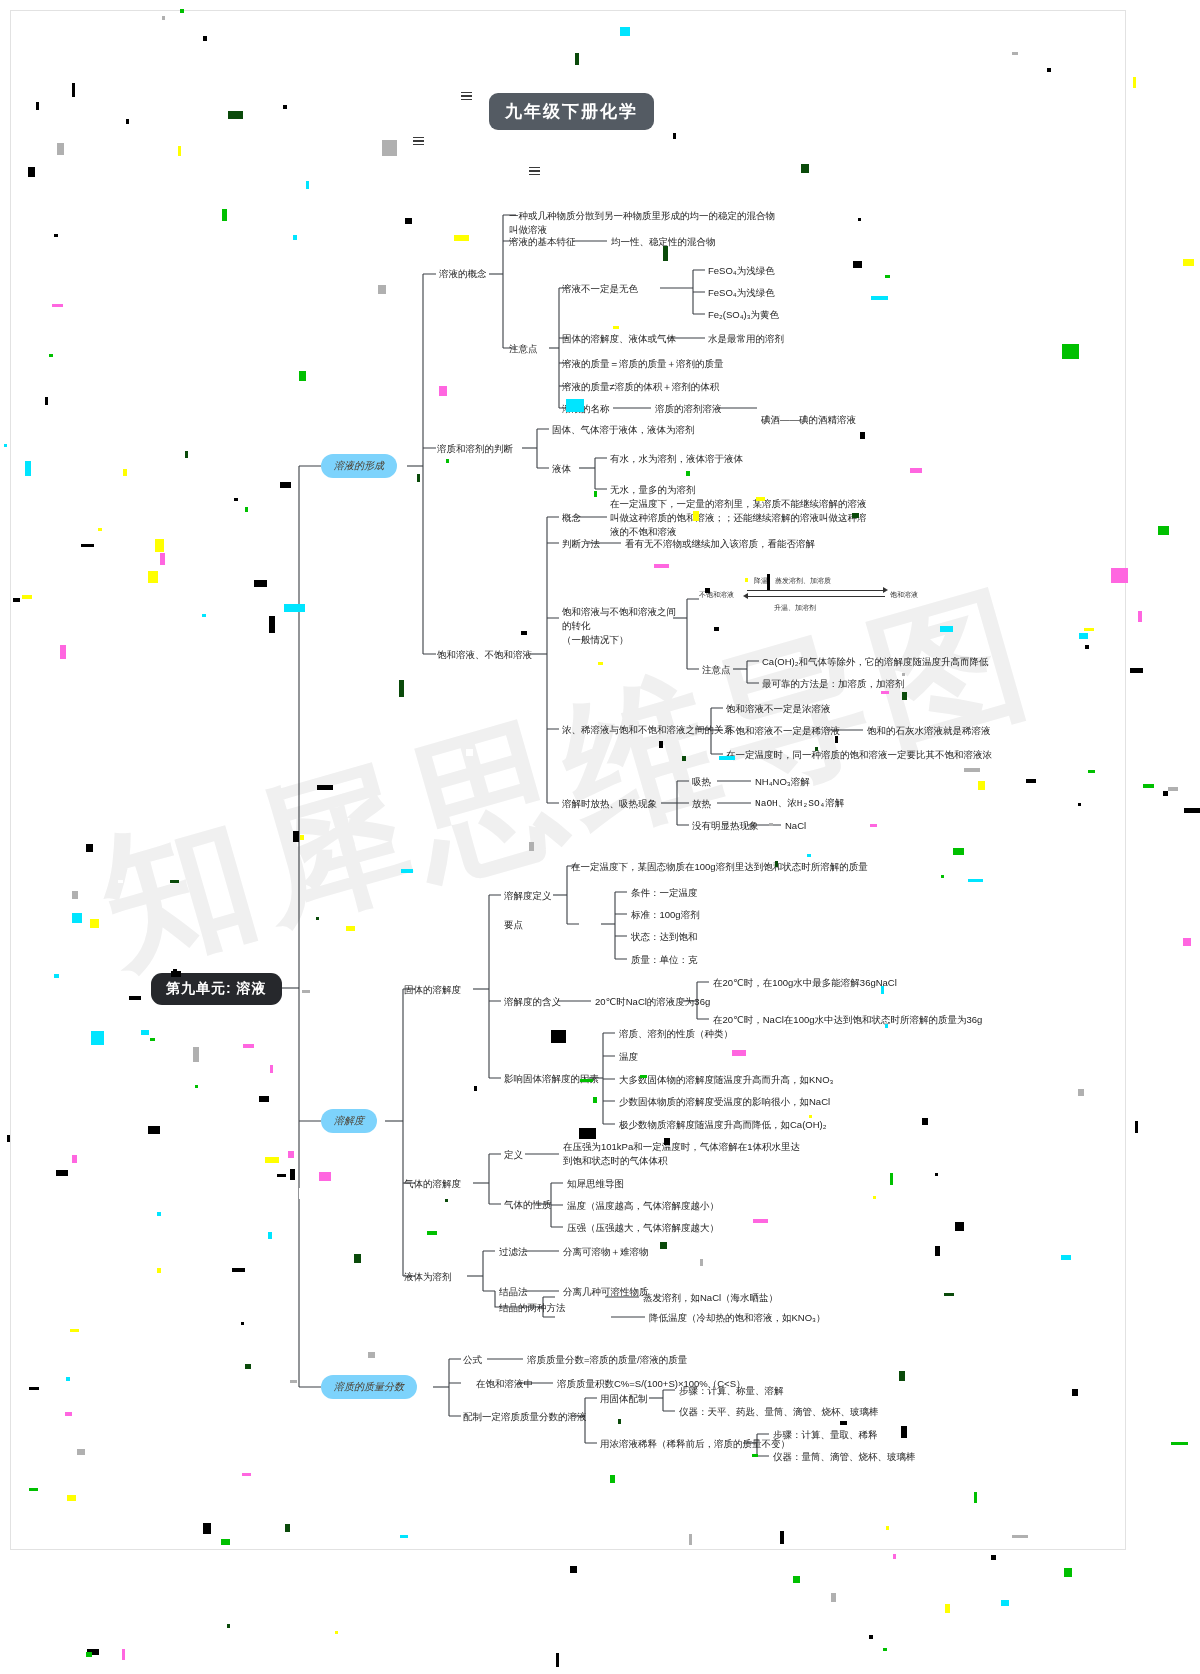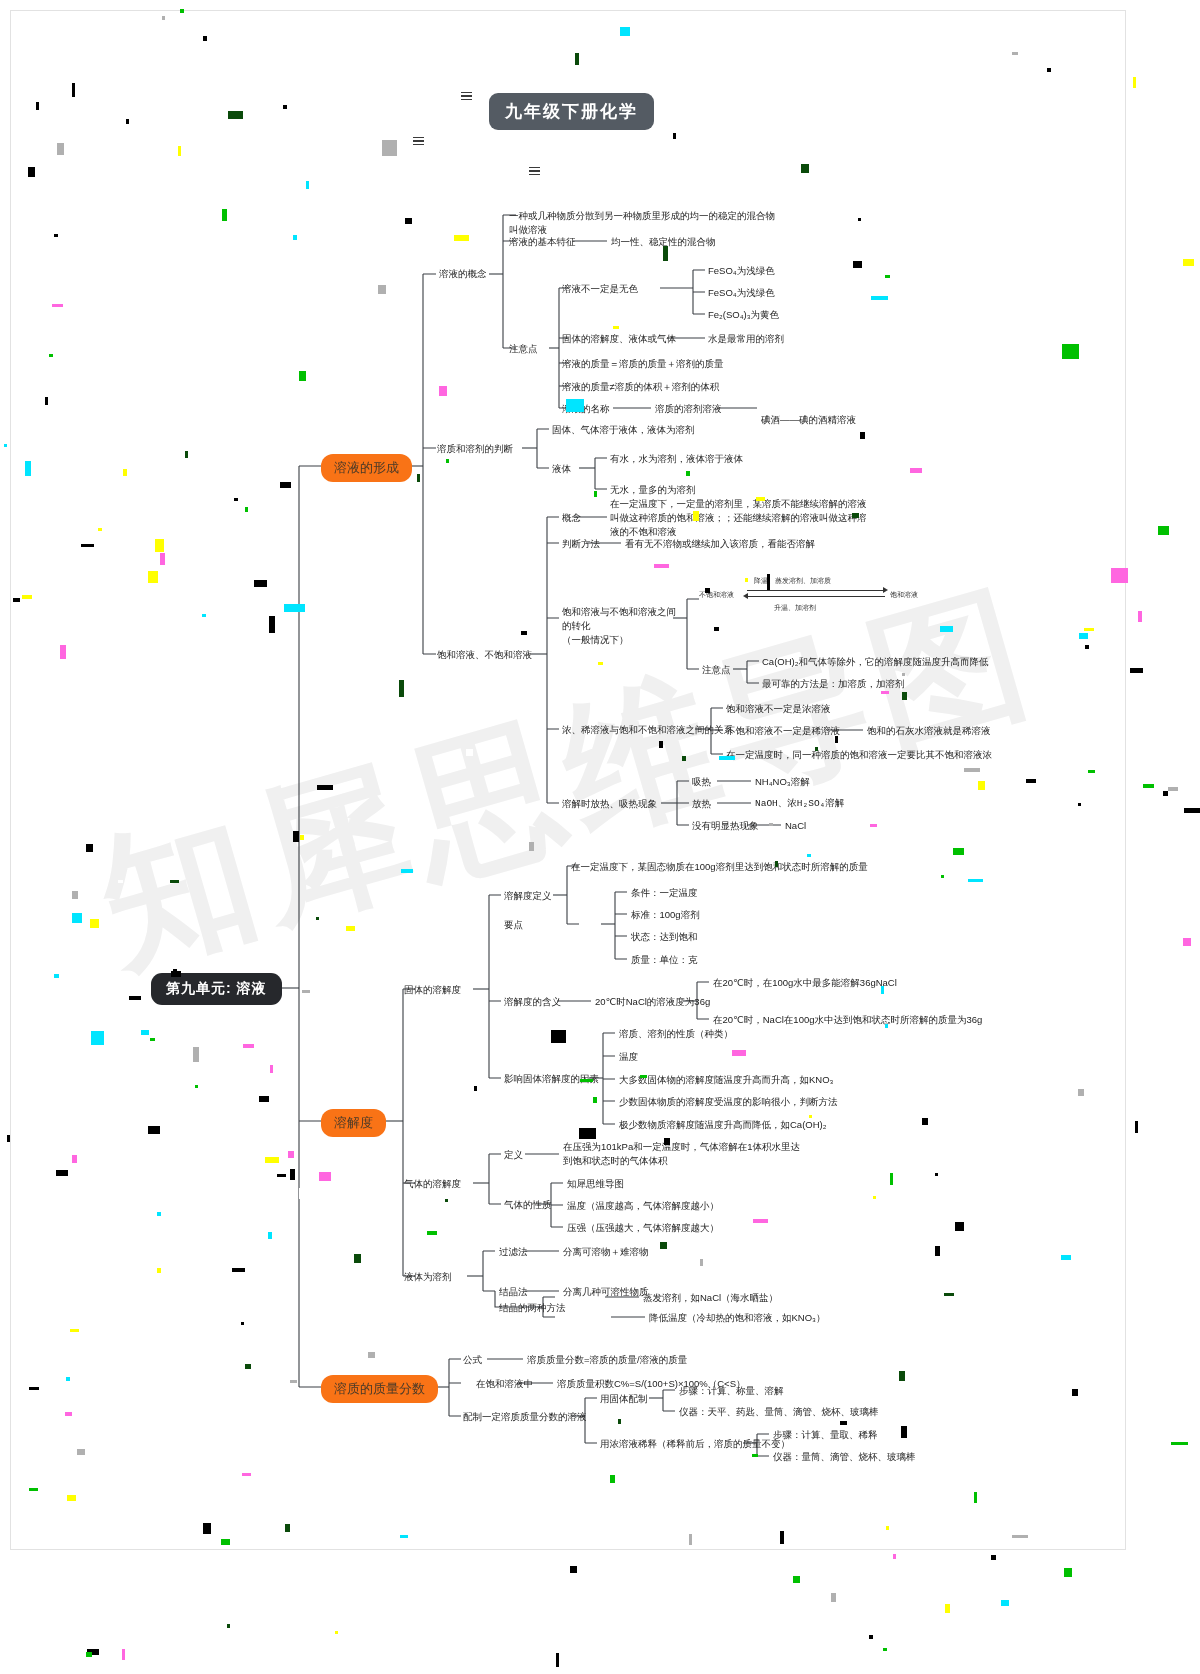--- a/index.html
+++ b/index.html
@@ -52,23 +52,23 @@
     font-size:17px; font-weight:bold; letter-spacing:2px;
     white-space:nowrap;
   }
   .root-node {
     position:absolute; background:#26282c; color:#fff;
     border-radius:11px; padding:7px 15px;
     font-size:14px; font-weight:bold; letter-spacing:1px;
     white-space:nowrap;
   }
   .branch-node {
-    position:absolute; background:#f97316; color:#4a3a28;
+    position:absolute; background:#7dd3fc; color:#4a3a28;
     border-radius:12px; padding:5px 13px;
-    font-size:13px; white-space:nowrap;
+    font-size:10px; white-space:nowrap;font-style:italic;
   }
   
   .convbox { position:absolute; font-size:7px; color:#333; }
   .convbox .lab { position:absolute; white-space:nowrap; }
   .convbox .arrowline { position:absolute; height:0; border-top:1.1px solid #333; }
   .convbox .arrowhead { position:absolute; width:0; height:0;
       border-top:3px solid transparent; border-bottom:3px solid transparent; }
   .convbox .ah-right { border-left:5px solid #333; }
   .convbox .ah-left  { border-right:5px solid #333; }
   .topline { position:absolute; border-top:1px solid #d8d8d8; }
@@ -316,21 +316,21 @@
 
       <div class="node one" style="left:493px; top:984px;">溶解度的含义</div>
       <div class="node one" style="left:584px; top:984px;">20℃时NaCl的溶液度为36g</div>
       <div class="node one" style="left:702px; top:965px;">在20℃时，在100g水中最多能溶解36gNaCl</div>
       <div class="node one" style="left:702px; top:1002px;">在20℃时，NaCl在100g水中达到饱和状态时所溶解的质量为36g</div>
 
       <div class="node one" style="left:493px; top:1061px;">影响固体溶解度的因素</div>
       <div class="node one" style="left:608px; top:1016px;">溶质、溶剂的性质（种类）</div>
       <div class="node one" style="left:608px; top:1039px;">温度</div>
       <div class="node one" style="left:608px; top:1062px;">大多数固体物的溶解度随温度升高而升高，如KNO₃</div>
-      <div class="node one" style="left:608px; top:1084px;">少数固体物质的溶解度受温度的影响很小，判断方法</div>
+      <div class="node one" style="left:608px; top:1084px;">少数固体物质的溶解度受温度的影响很小，如NaCl</div>
       <div class="node one" style="left:608px; top:1107px;">极少数物质溶解度随温度升高而降低，如Ca(OH)₂</div>
 
       <div class="node one" style="left:393px; top:1166px;">气体的溶解度</div>
       <div class="node one" style="left:493px; top:1137px;">定义</div>
       <div class="node" style="left:552px; top:1129px; width:245px;">在压强为101kPa和一定温度时，气体溶解在1体积水里达到饱和状态时的气体体积</div>
       <div class="node one" style="left:493px; top:1187px;">气体的性质</div>
       <div class="node one" style="left:556px; top:1166px;">知犀思维导图</div>
       <div class="node one" style="left:556px; top:1188px;">温度（温度越高，气体溶解度越小）</div>
       <div class="node one" style="left:556px; top:1210px;">压强（压强越大，气体溶解度越大）</div>
 

